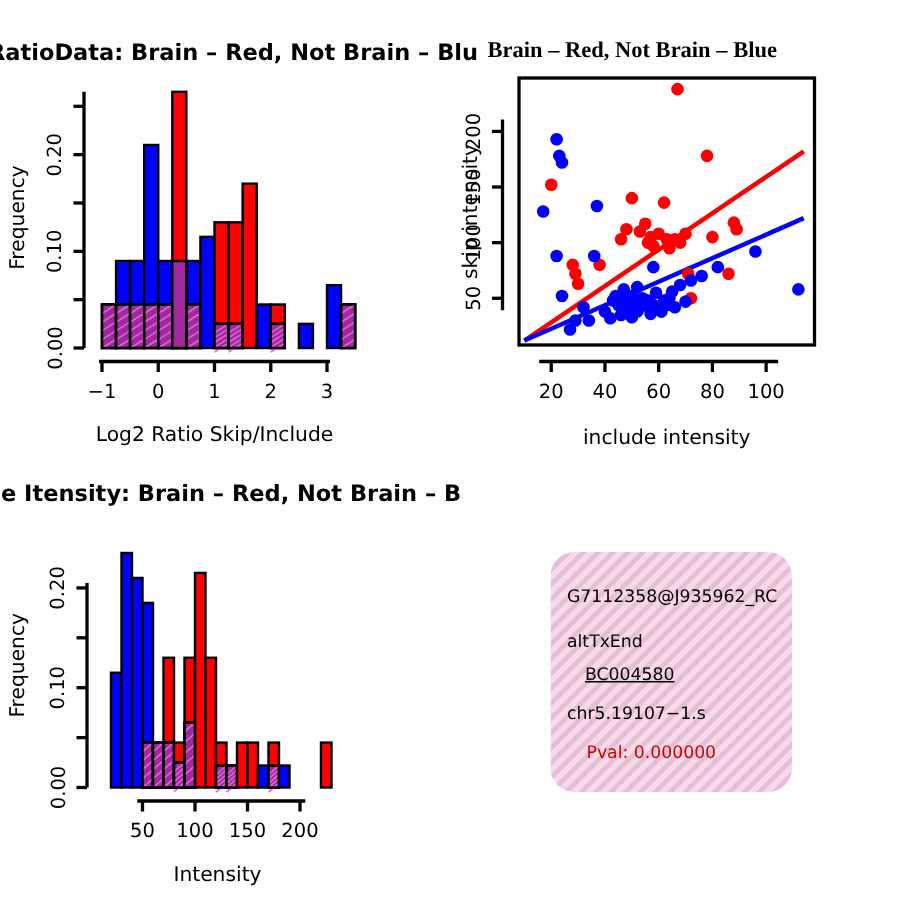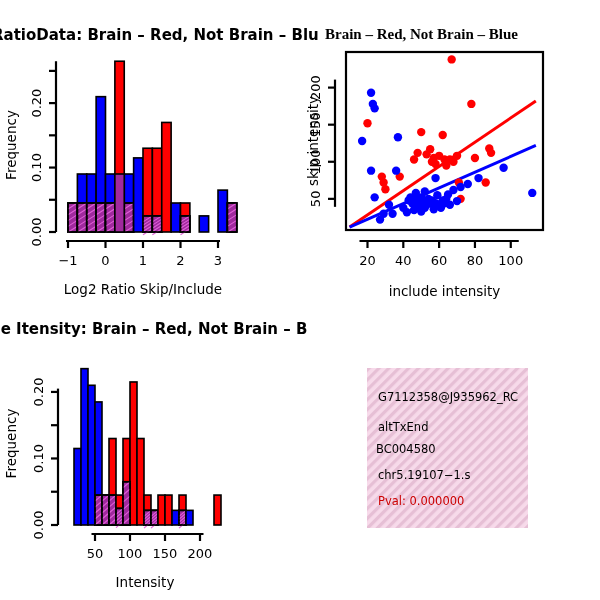--- a/index.html
+++ b/index.html
@@ -368,33 +368,33 @@
           <text x="43" y="120.46938775510203" class="tlab" text-anchor="middle" transform="rotate(-90 43 120.46938775510203)">0.10</text>
           <line x1="51" y1="87.20408163265306" x2="58" y2="87.20408163265306" class="tick"></line>
           <line x1="51" y1="53.93877551020407" x2="58" y2="53.93877551020407" class="tick"></line>
           <text x="43" y="53.93877551020407" class="tlab" text-anchor="middle" transform="rotate(-90 43 53.93877551020407)">0.20</text>
         </g>
         <text x="145" y="249" class="alab" text-anchor="middle">Intensity</text>
         <text x="16" y="105.5" class="alab" text-anchor="middle" transform="rotate(-90 16 105.5)">Frequency</text>
       </svg>
   </div>
 
-  <div class="infobox" id="infobox" style="left:367px;top:368px;width:161px;height:160px;">
+  <div class="infobox" id="infobox" style="left:367px;top:368px;width:161px;height:160px;border-radius:16px;">
     <svg width="161" height="160" style="position:absolute;left:0;top:0;">
       <defs>
         <pattern id="hatch" width="7" height="7" patternUnits="userSpaceOnUse" patternTransform="rotate(-45)">
           <rect width="7" height="7" fill="#F7DAEA"></rect>
           <rect width="7" height="3.2" fill="#E6BFD5"></rect>
         </pattern>
       </defs>
       <rect x="0" y="0" width="161" height="160" fill="url(#hatch)"></rect>
     </svg>
     <div id="infolines" style="position:absolute;left:0;top:0;width:161px;height:160px;
          overflow:hidden;">
         <div class="boxtext" style="position: absolute; left: 11px; top: 22px; white-space: nowrap;">G7112358@J935962_RC</div>
         <div class="boxtext" style="position: absolute; left: 11px; top: 52px; white-space: nowrap;">altTxEnd</div>
-        <div class="boxtext" style="position: absolute; left: 9px; top: 74px; white-space: nowrap;">BC004580</div>
+        <div class="boxtext" style="position: absolute; left: 23px; top: 74px; white-space: nowrap; text-decoration: underline;">BC004580</div>
         <div class="boxtext" style="position: absolute; left: 11px; top: 100px; white-space: nowrap; text-align: center;">chr5.19107−1.s</div>
-        <div class="boxtext pv" style="position: absolute; left: 11px; top: 126px; white-space: nowrap; color: rgb(204, 0, 0);">Pval: 0.000000</div>
+        <div class="boxtext pv" style="position: absolute; left: 24px; top: 126px; white-space: nowrap; color: rgb(204, 0, 0);">Pval: 0.000000</div>
       </div>
   </div>
 
 </div>
 
 </body></html>

